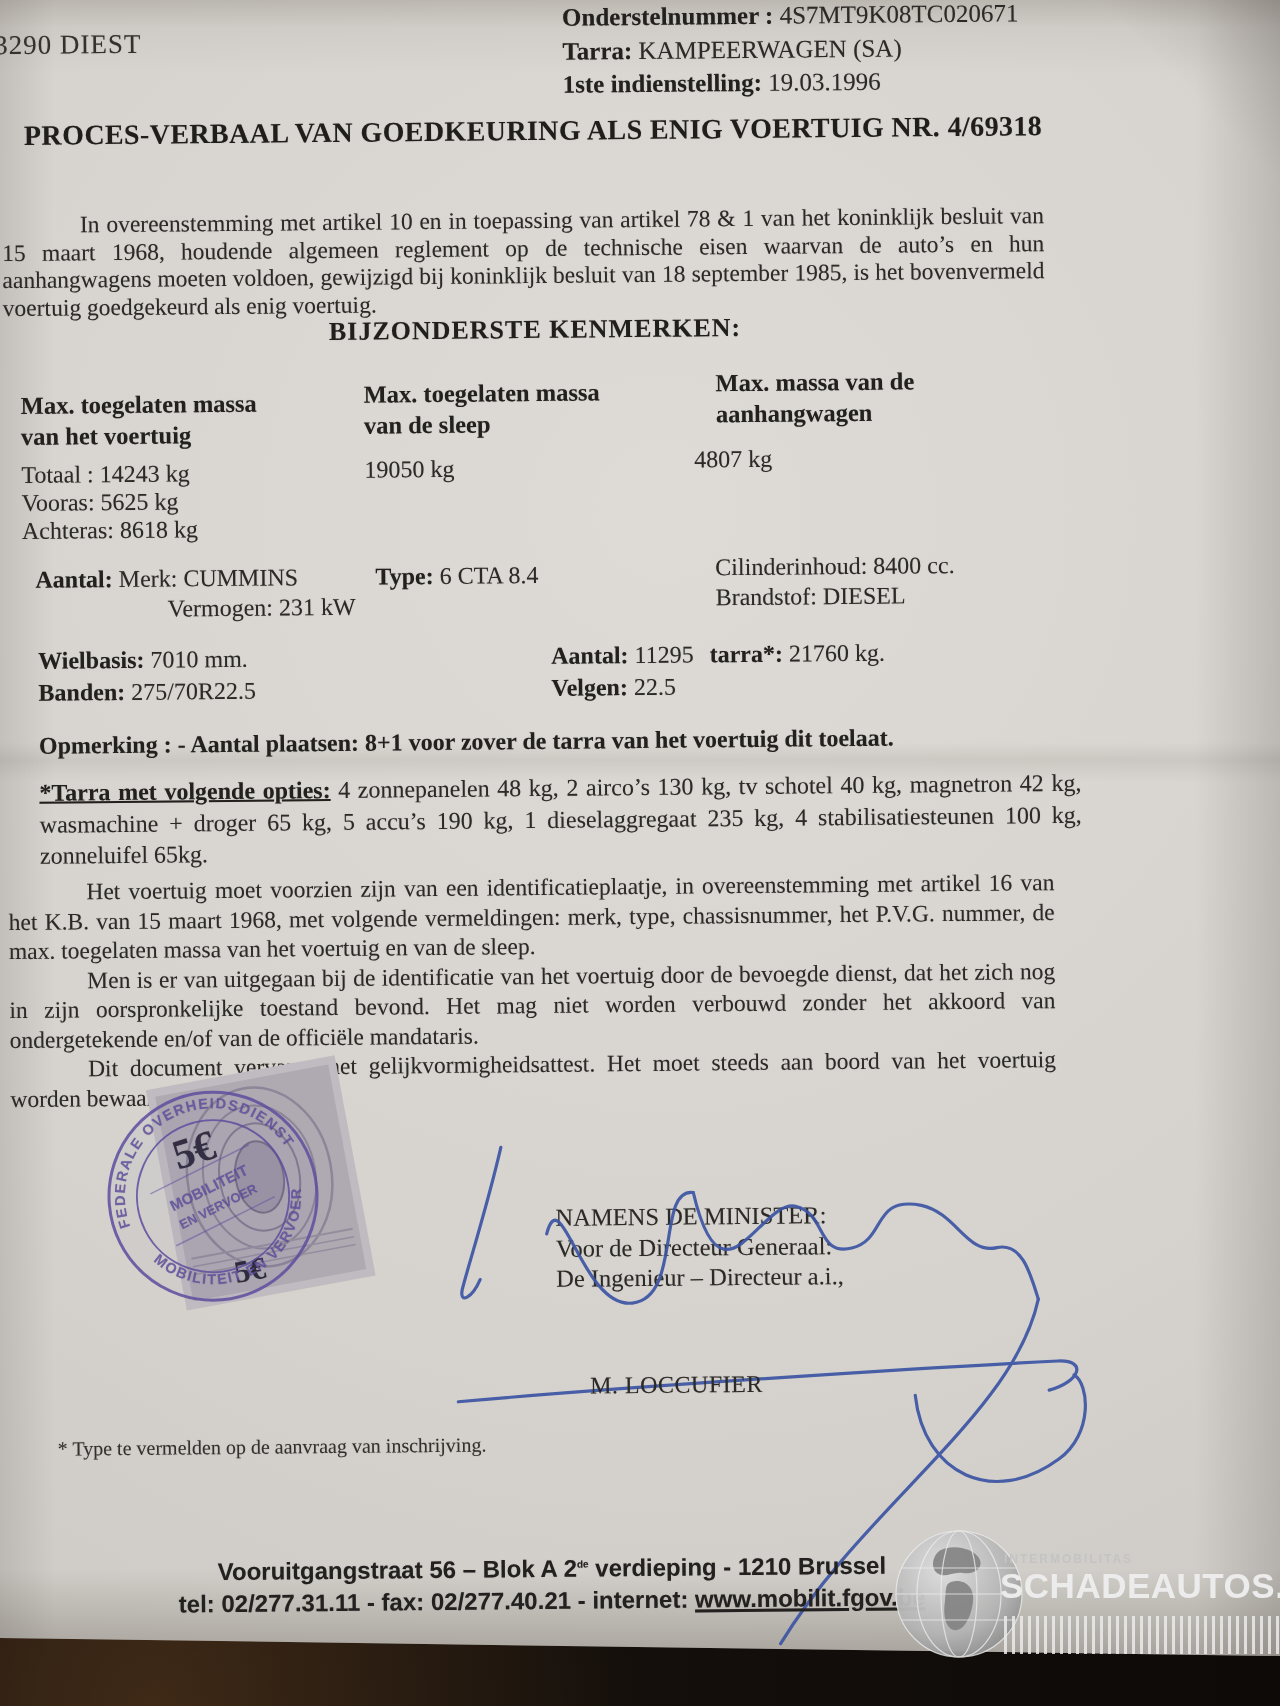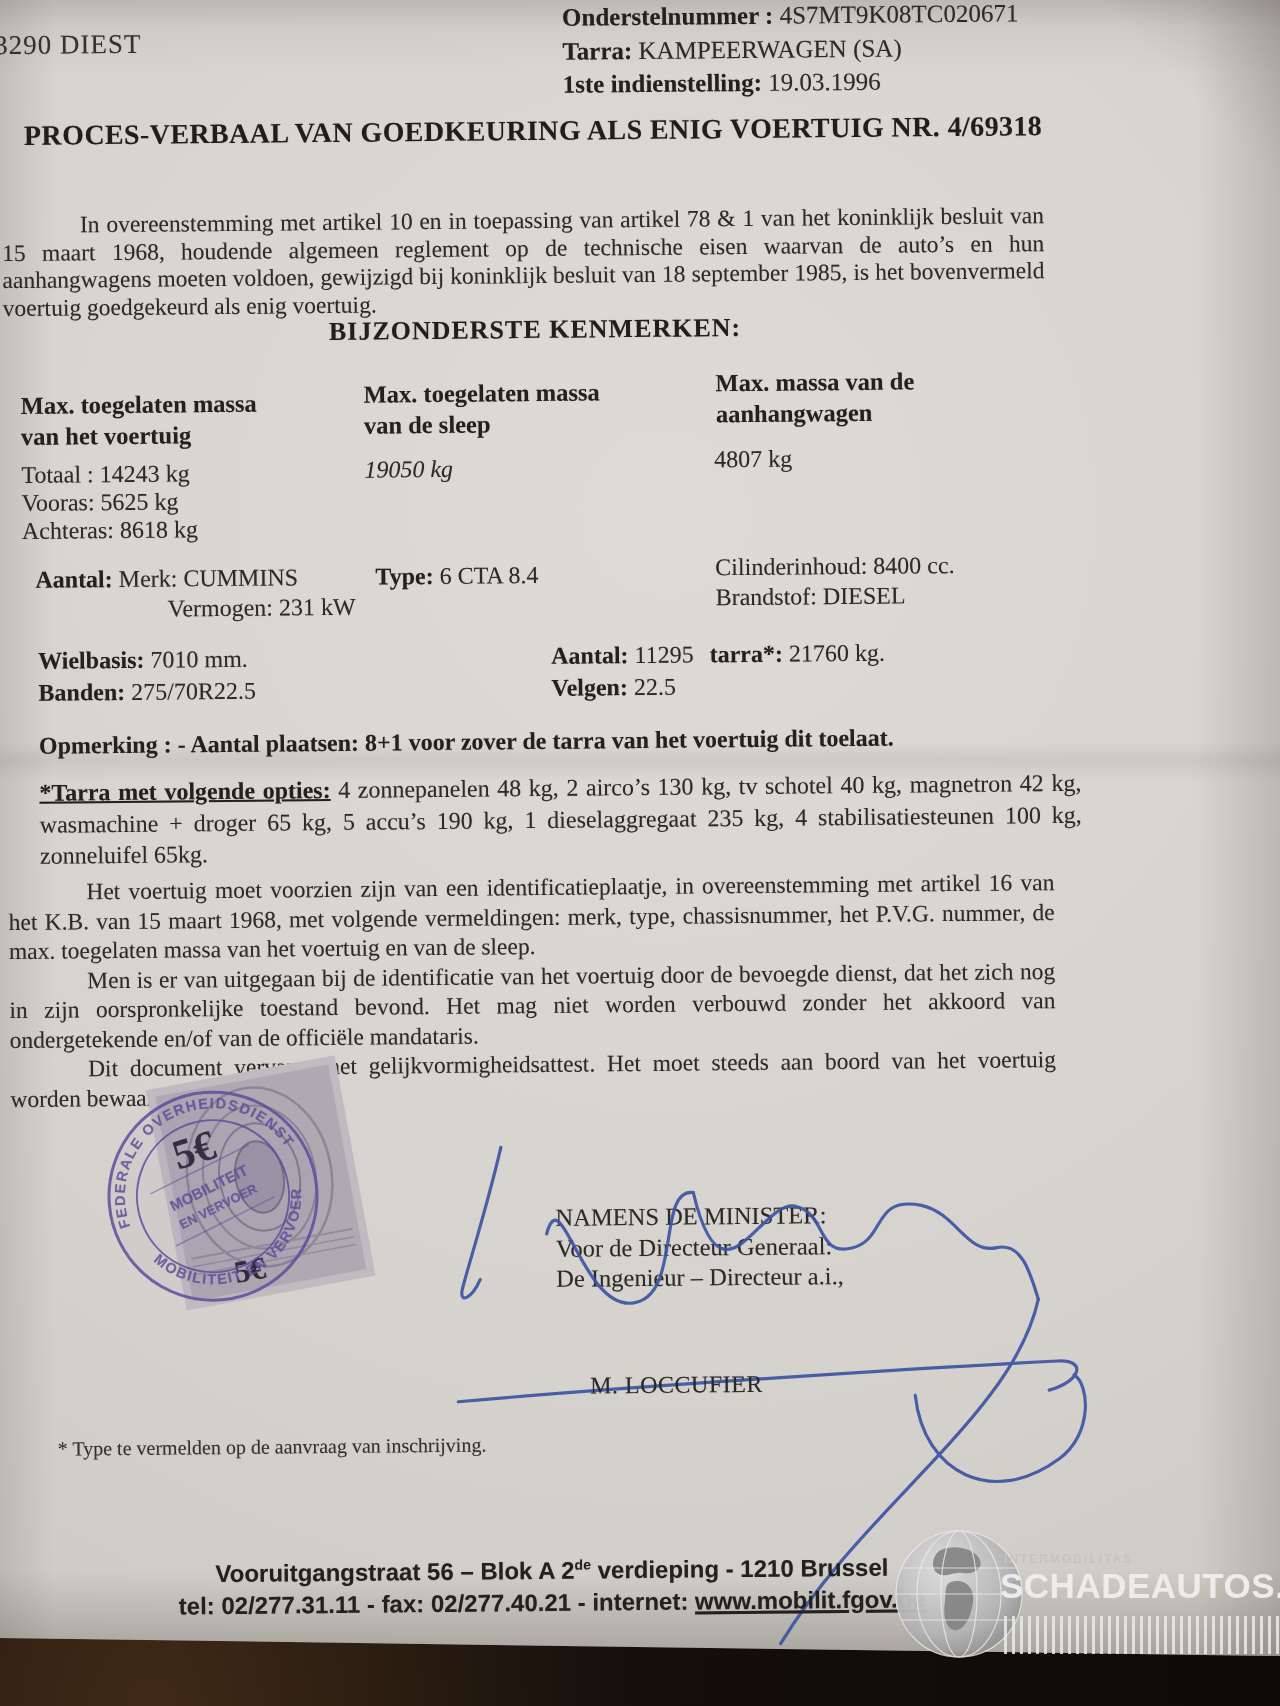--- a/index.html
+++ b/index.html
@@ -30,21 +30,21 @@
   .title{left:0;top:114px;width:1080px;text-align:center;font-weight:700;font-size:28px;
     letter-spacing:.4px;color:#201e1b;}
   .intro{left:8px;top:206px;width:1042px;font-size:23.5px;line-height:27.5px;
     text-align:justify;text-indent:78px;}
   .kenmerken{left:0;top:314px;width:1080px;text-align:center;font-weight:700;font-size:26px;
     letter-spacing:1px;color:#211f1c;}
   
   .colhead{font-weight:700;font-size:24.5px;line-height:31px;color:#23211e;white-space:nowrap;}
   .c1h{left:25px;top:384px;} .c2h{left:368px;top:376px;} .c3h{left:720px;top:368px;}
   .vals{font-size:24px;line-height:28px;white-space:nowrap;}
-  .v1{left:25px;top:455px;} .v2{left:368px;top:453px;font-style:italic;} .v3{left:718px;top:446px;text-align:center;}
+  .v1{left:25px;top:455px;} .v2{left:368px;top:453px;} .v3{left:698px;top:446px;text-align:center;}
   
   .mrow{font-size:24px;line-height:29.5px;white-space:nowrap;}
   .m1{left:38px;top:560px;} .m1 .ind{padding-left:132px;}
   .m2{left:378px;top:560px;} .m3{left:718px;top:554px;}
   
   .wrow{font-size:24px;line-height:31.5px;white-space:nowrap;}
   .w1{left:40px;top:640px;} .w2{left:553px;top:640px;}
   .gap{display:inline-block;width:16px;}
   .opmerking{left:40px;top:727px;font-weight:700;font-size:24px;color:#23211e;white-space:nowrap;}
   .tarranote{left:40px;top:772px;width:1042px;font-size:24px;line-height:31.5px;text-align:justify;}
@@ -56,21 +56,21 @@
   
   .minister{left:552px;top:1202px;font-size:24.5px;line-height:30.5px;white-space:nowrap;}
   .signame{left:585px;top:1372px;font-size:24px;letter-spacing:.5px;white-space:nowrap;}
   .sigsvg{left:428px;top:1118px;width:690px;height:560px;}
   .footnote{left:52px;top:1432px;font-size:20px;color:#33312d;white-space:nowrap;}
   
   .footer{left:0;top:1548px;width:1090px;text-align:center;
     font-family:"Liberation Sans","DejaVu Sans",sans-serif;font-weight:700;
     font-size:24px;line-height:32px;color:#232120;}
   .footer .url{text-decoration:underline;text-decoration-thickness:2.5px;}
-  .footer sup{font-size:14px;text-align:right;}
+  .footer sup{font-size:10px;text-align:right;}
   
   .wm-globe{position:absolute;left:893px;top:1528px;width:132px;height:132px;}
   .wm-top{position:absolute;left:1004px;top:1552px;font-family:"Liberation Sans",sans-serif;
     font-size:12px;font-weight:700;letter-spacing:2px;color:#c4c4c4;}
   .wm-main{position:absolute;left:1000px;top:1566px;font-family:"Liberation Sans",sans-serif;
     font-size:35px;font-weight:700;letter-spacing:.5px;color:#ececec;white-space:nowrap;}
   .wm-hatch{position:absolute;left:1004px;top:1616px;width:276px;height:38px;opacity:.9;
     background:repeating-linear-gradient(90deg, rgba(235,235,235,.95) 0 3px, rgba(0,0,0,0) 3px 8px);}
 </style>
 </head>

